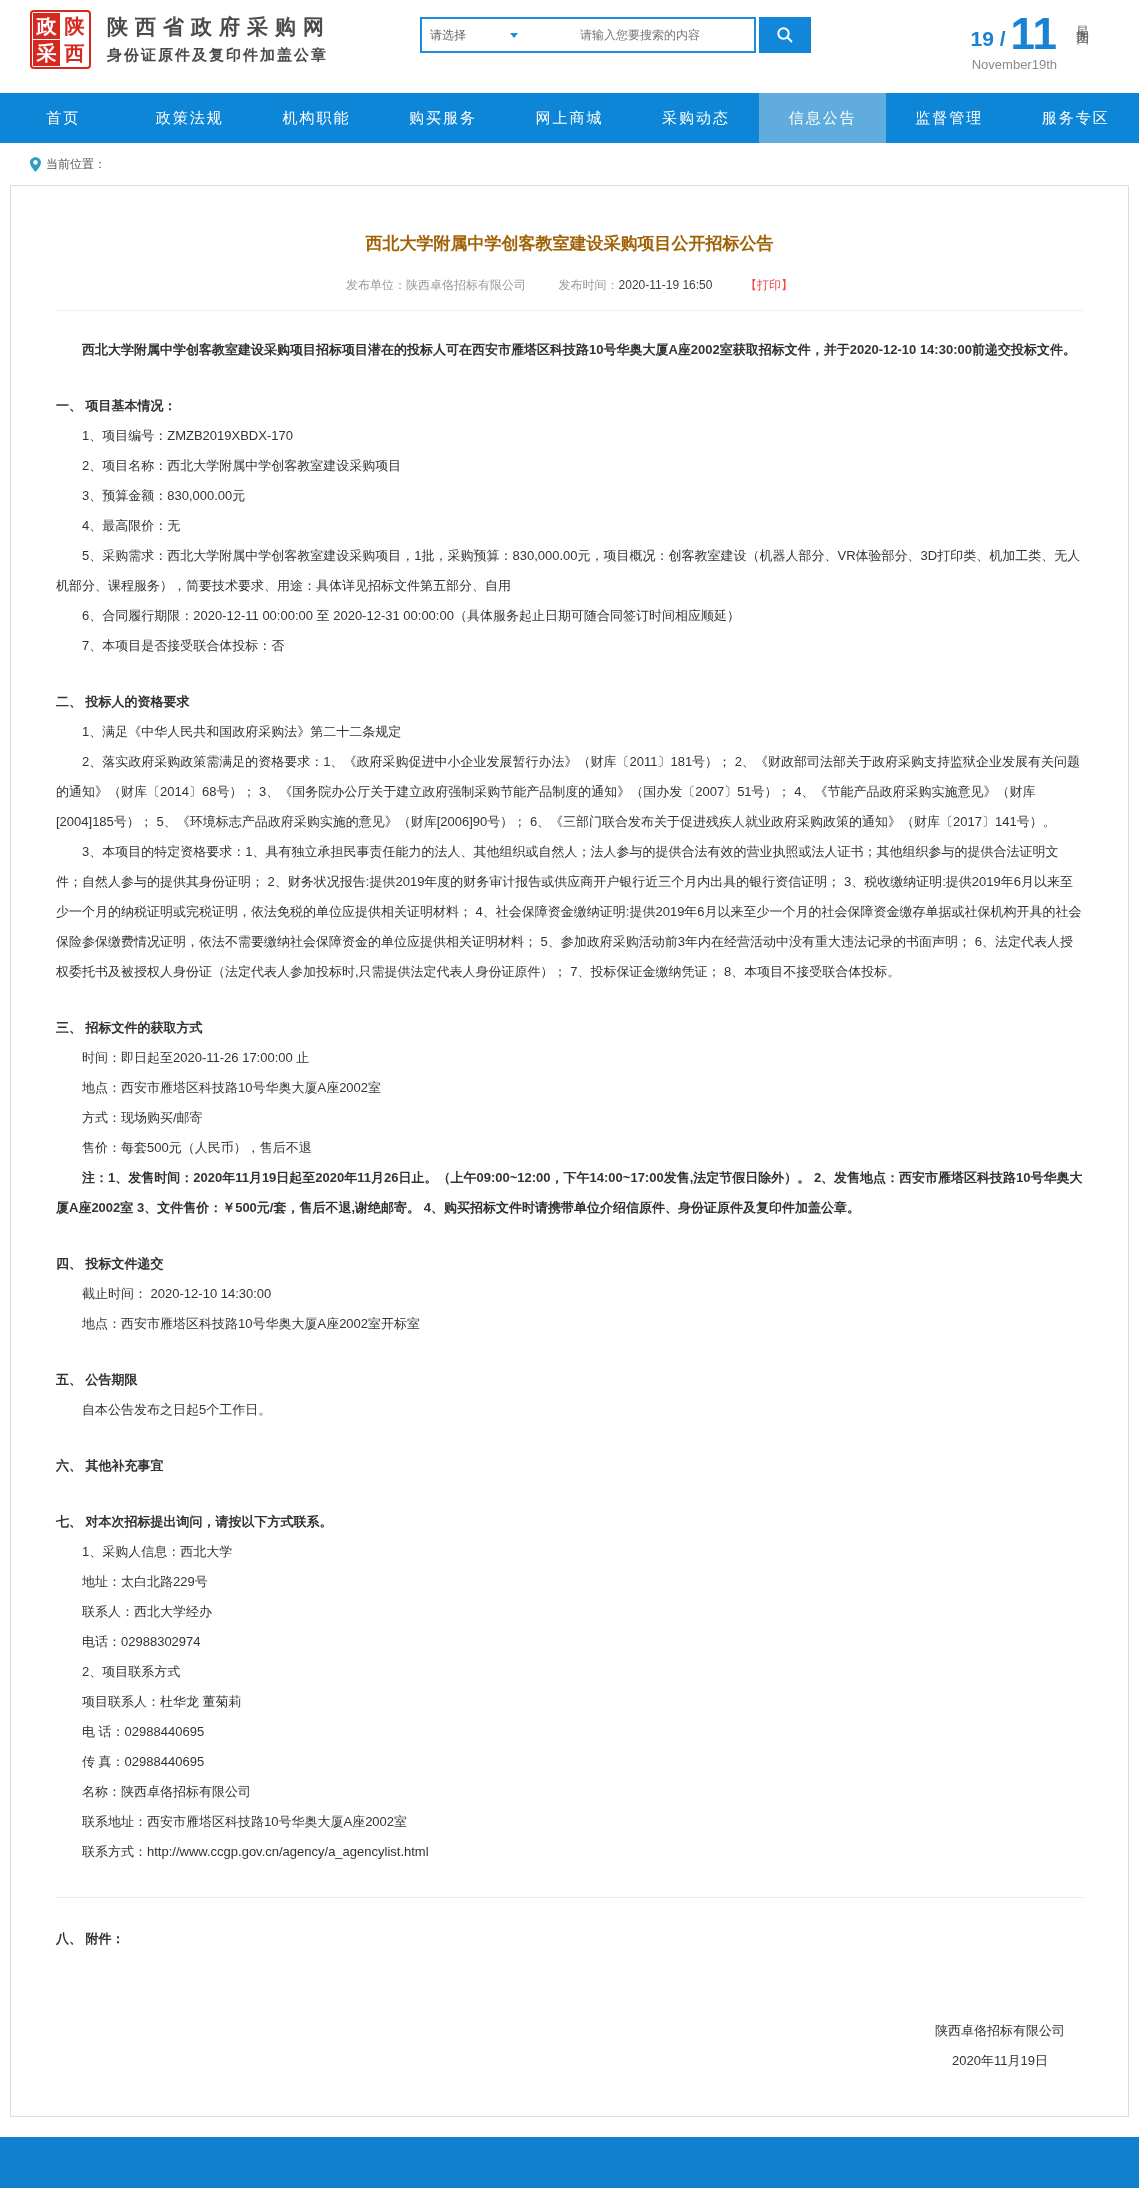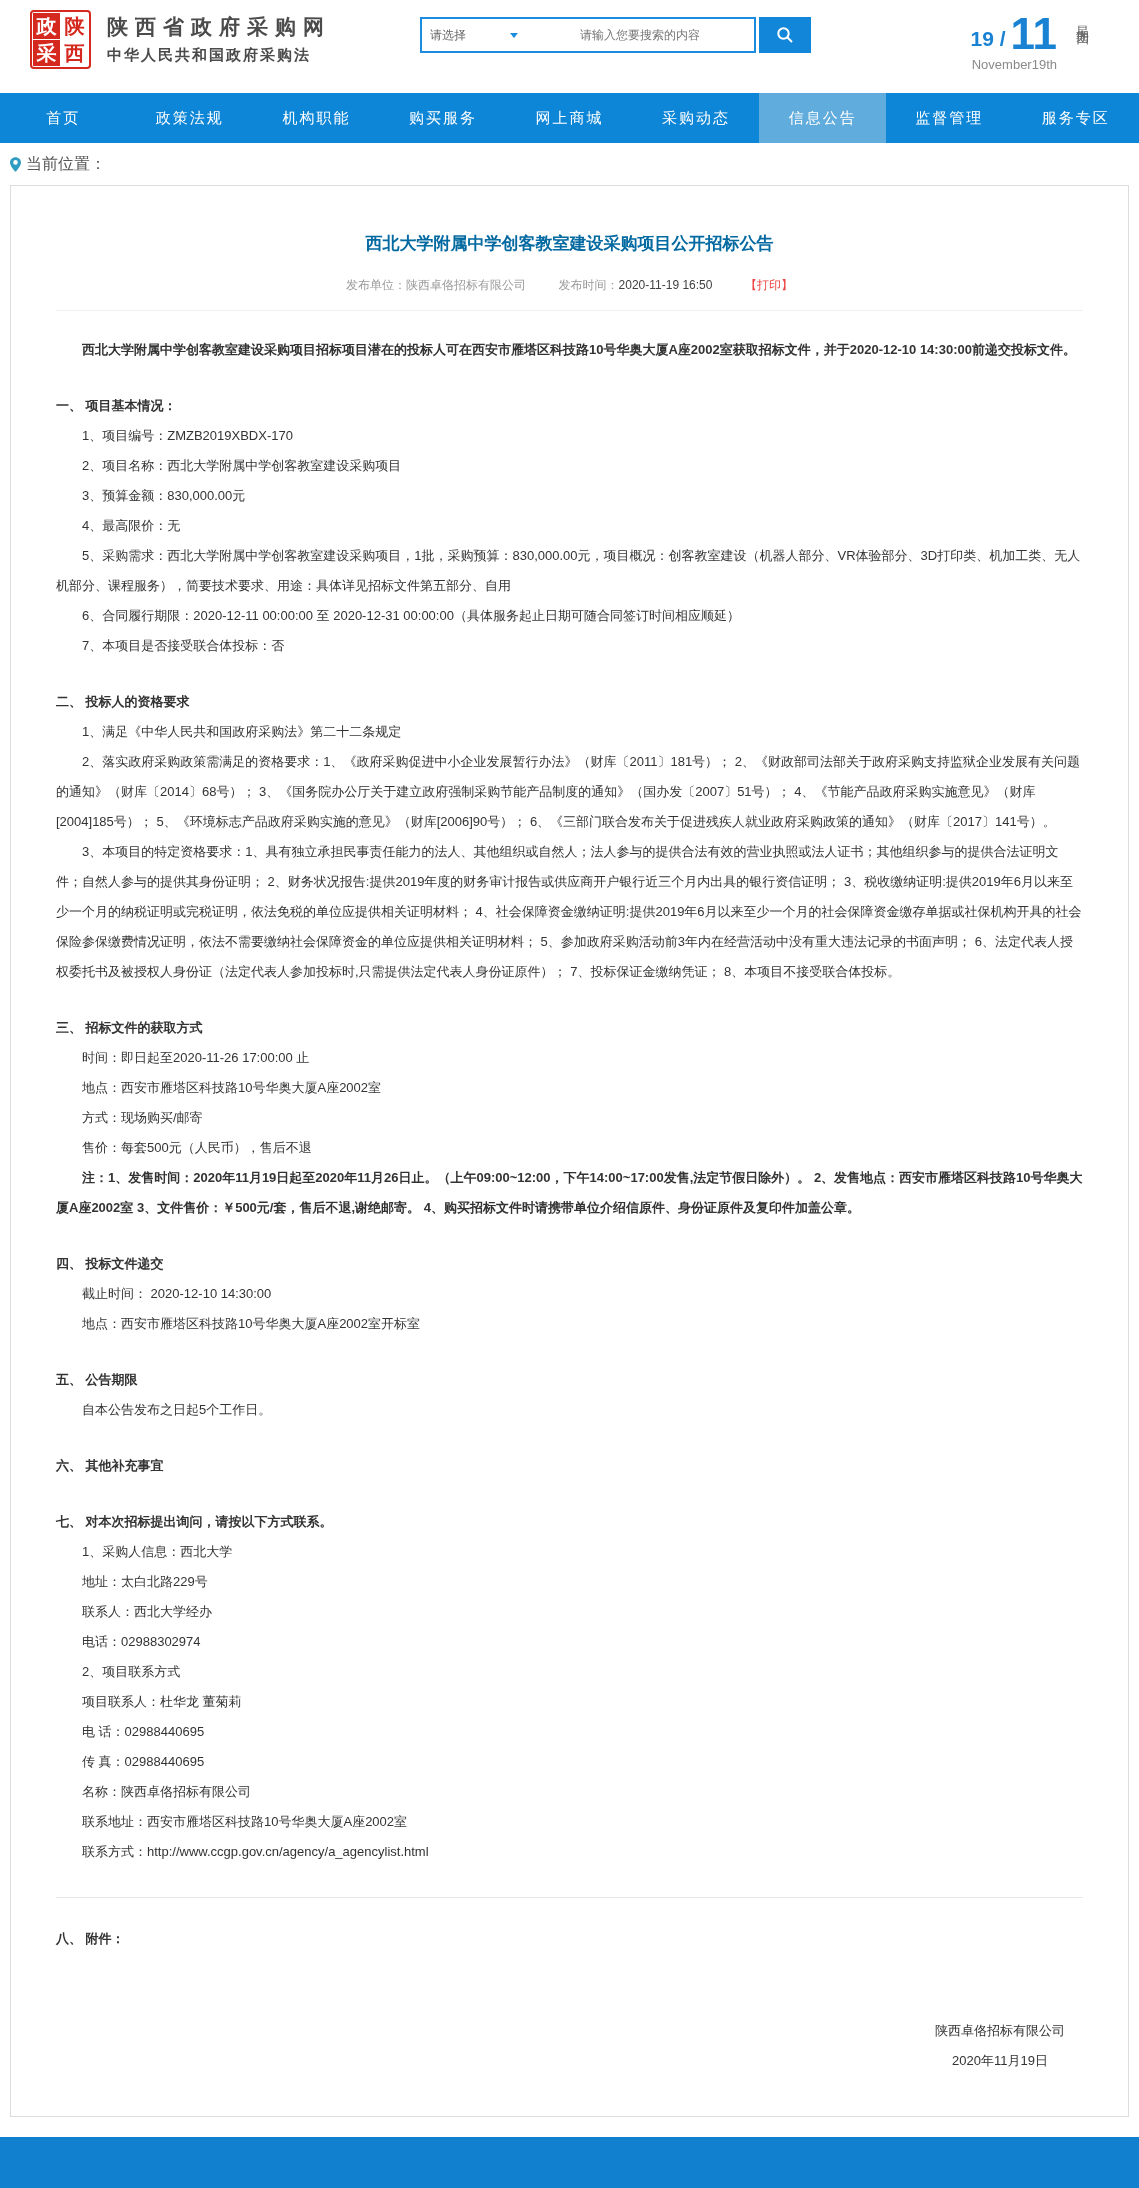--- a/index.html
+++ b/index.html
@@ -27,25 +27,25 @@
   .date-nums{display:flex;align-items:flex-end;justify-content:flex-end;color:#1a82d2;}
   .date-small{font-size:21px;font-weight:bold;padding-bottom:5px;}
   .date-big{font-size:44px;font-weight:bold;line-height:44px;margin-left:5px;}
   .date-words{font-size:13px;color:#8a8a8a;margin-top:1px;display:flex;justify-content:flex-end;}
   .weekday{writing-mode:vertical-lr;font-size:13px;color:#666;margin-left:16px;letter-spacing:4px;padding-top:3px;}
   
   .nav{height:50px;background:#0e86d7;display:flex;}
   .nav-item{flex:1;display:flex;align-items:center;justify-content:center;color:#fff;font-size:15px;letter-spacing:2px;cursor:pointer;}
   .nav-item.active{background:#60acdd;}
   
-  .breadcrumb{height:42px;display:flex;align-items:center;padding-left:10px;font-size:16px;color:#555;}
+  .breadcrumb{height:42px;display:flex;align-items:center;padding-left:30px;font-size:12px;color:#555;}
   .breadcrumb svg{margin-right:5px;}
   
   .card{margin:0 10px;border:1px solid #ddd;box-sizing:border-box;padding:46px 45px 40px;min-height:1842px;background:#fff;}
-  .article-title{text-align:center;font-size:17px;font-weight:bold;color:#0369a1;}
+  .article-title{text-align:center;font-size:17px;font-weight:bold;color:#a16207;}
   .article-meta{text-align:center;margin-top:22px;font-size:12px;color:#9a9a9a;}
   .article-meta .gap{display:inline-block;width:26px;}
   .meta-time{color:#404040;}
   .meta-print{color:#ef4444;cursor:pointer;}
   .meta-divider{border-bottom:1px solid #f0f0f0;margin-top:16px;}
   .article-body{margin-top:6px;font-size:13px;color:#333;}
   .para{line-height:30px;text-indent:2em;}
   .intro{font-weight:bold;margin-top:24px;}
   .sec-heading{font-weight:bold;font-size:13px;line-height:30px;margin-top:26px;}
   .sec-para{line-height:30px;text-indent:2em;}
@@ -63,21 +63,21 @@
 <div class="header">
   <div class="logo">
     <div class="seal">
       <span class="red">政</span>
       <span class="white">陕</span>
       <span class="red">采</span>
       <span class="white">西</span>
     </div>
     <div class="brand">
       <div class="brand-title">陕西省政府采购网</div>
-      <div class="brand-sub">中华人民共和国政府采购法</div>
+      <div class="brand-sub">身份证原件及复印件加盖公章</div>
     </div>
   </div>
 
   <div class="search">
     <div class="search-box">
       <div class="search-select">
         <span>请选择</span>
         <span class="caret"></span>
       </div>
       <input class="search-input" placeholder="请输入您要搜索的内容" style="">

